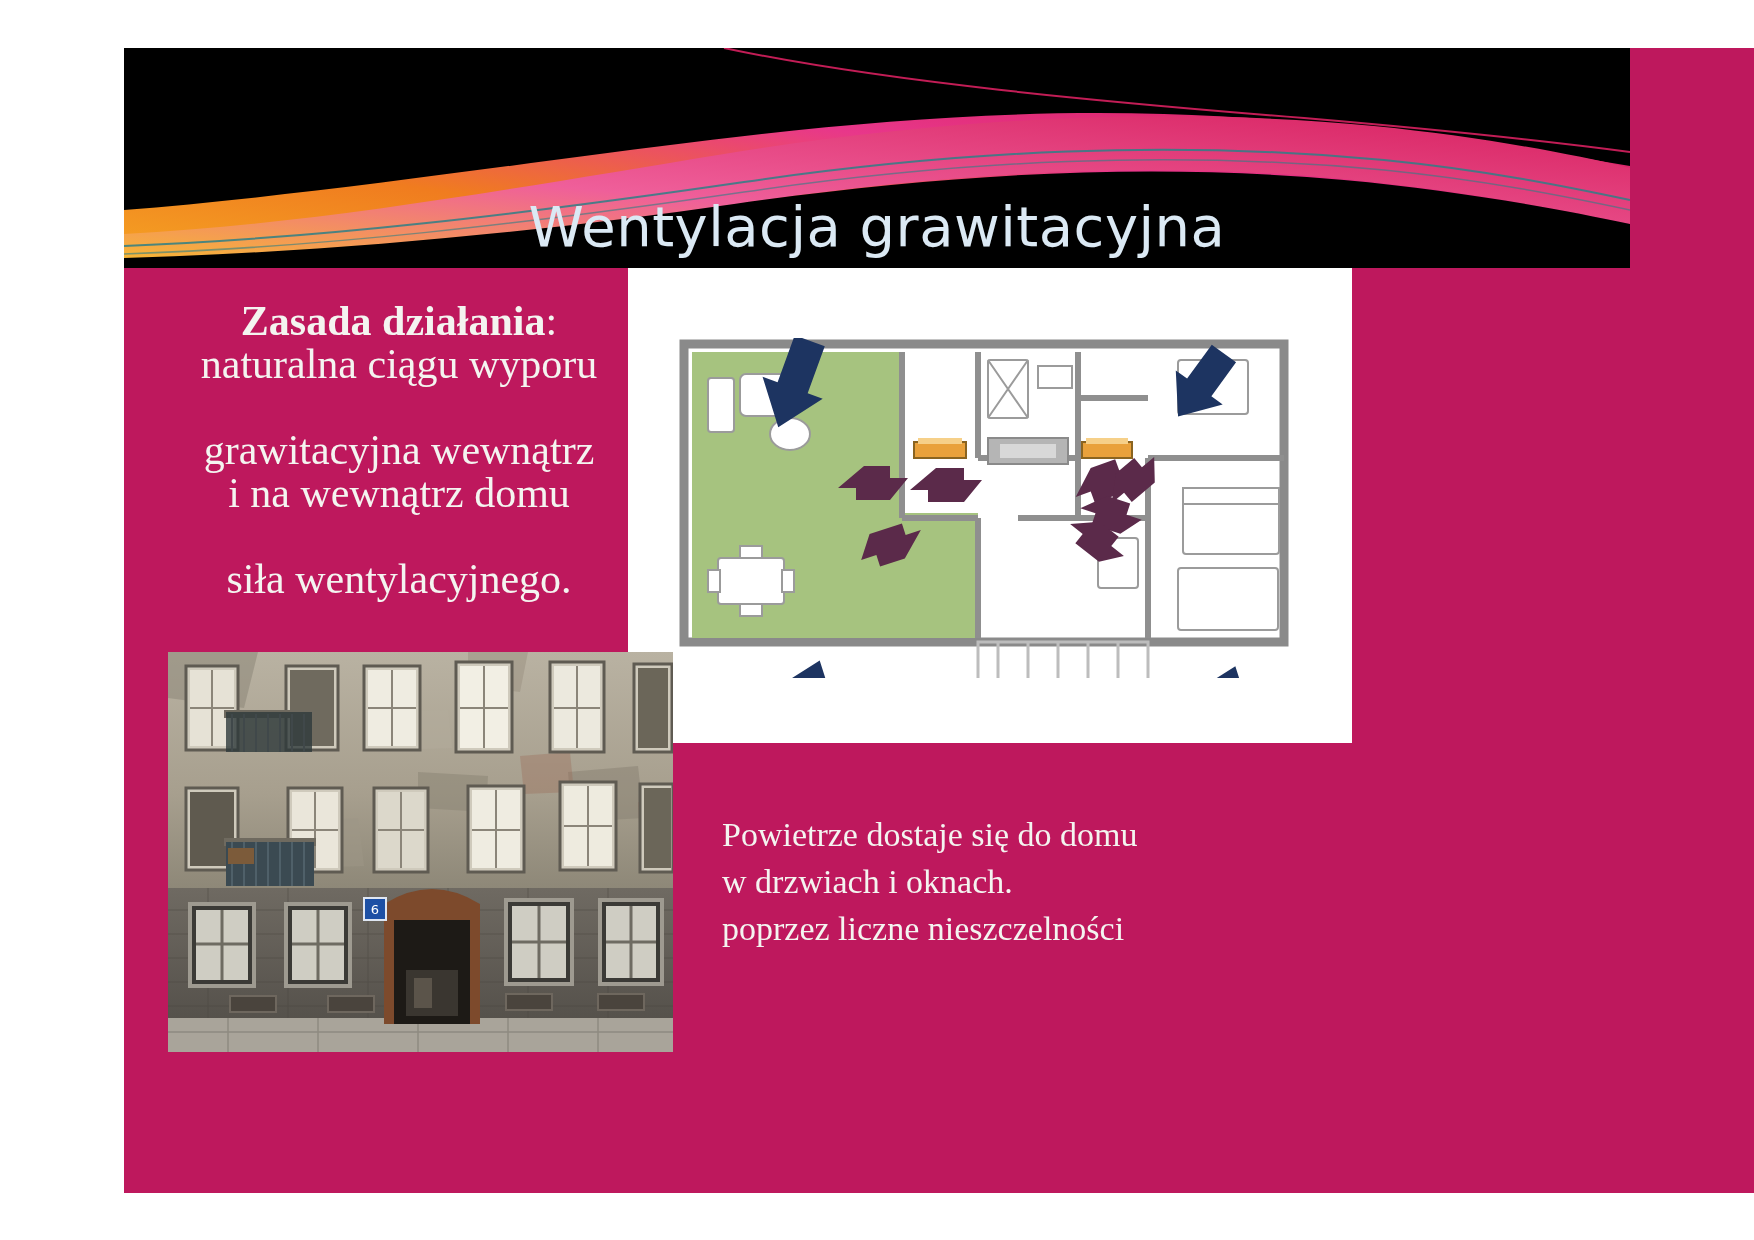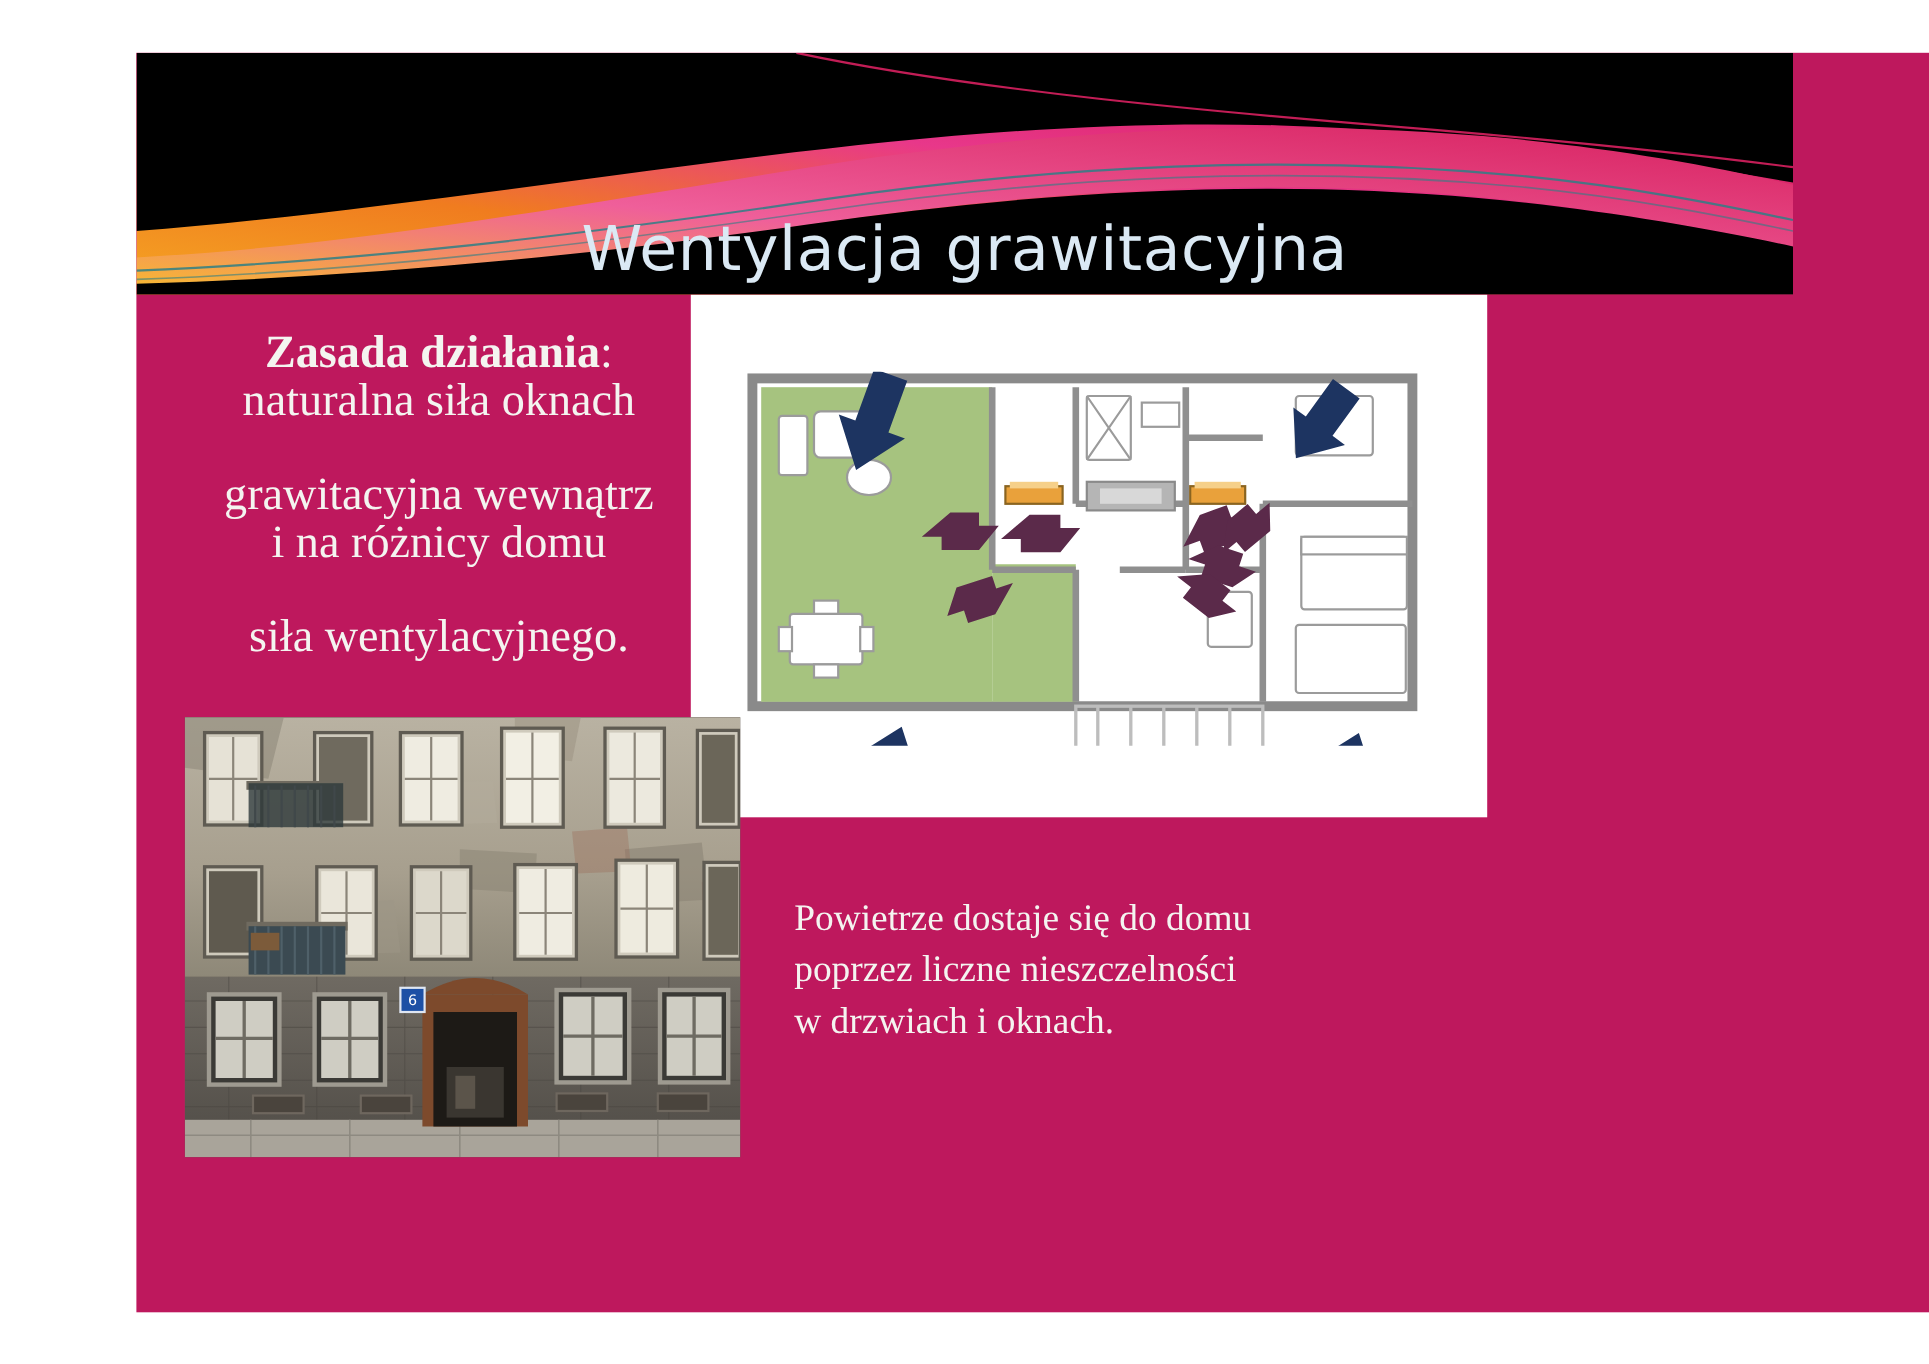--- a/index.html
+++ b/index.html
@@ -150,24 +150,24 @@
       <path d="M0,198 C200,190 400,166 620,134 C840,102 1050,92 1260,112 C1360,122 1440,138 1506,152" fill="none" stroke="#2e7f86" stroke-width="2" opacity="0.85"></path>
       <path d="M0,206 C200,199 400,176 620,144 C840,112 1050,102 1260,122 C1360,132 1440,148 1506,162" fill="none" stroke="#2e7f86" stroke-width="1.5" opacity="0.6"></path>
       <path d="M600,0 C760,34 980,54 1180,70 C1320,82 1430,94 1506,104" fill="none" stroke="#d7205f" stroke-width="2" opacity="0.9"></path>
     </svg>
   </div>
 
   <div class="title">Wentylacja grawitacyjna</div>
 
   <div class="principle">
     <b>Zasada działania</b><span>:</span><br>
-    <span>naturalna siła oknach</span><br>
+    <span>naturalna ciągu wyporu</span><br>
     <br>
     <span>grawitacyjna  wewnątrz</span><br>
-    <span>i na różnicy domu</span><br>
+    <span>i na wewnątrz domu</span><br>
     <br>
     <span>siła wentylacyjnego.</span>
   </div>
 
   <div class="plan-panel">
     <div class="plan-inner">
       <svg width="625" height="340" viewBox="0 0 625 340" xmlns="http://www.w3.org/2000/svg">
 
         <rect x="6" y="6" width="600" height="298" fill="#ffffff" stroke="#8a8a8a" stroke-width="9"></rect>
 
@@ -240,22 +240,22 @@
           <path d="M0,0 L30,0 L30,12 L46,12 L24,32 L0,32 L0,20 L-16,20 Z" transform="translate(440,126) rotate(140 15 16)"></path>
           <path d="M0,0 L30,0 L30,12 L46,12 L24,32 L0,32 L0,20 L-16,20 Z" transform="translate(418,160) rotate(198 15 16)"></path>
           <path d="M0,0 L30,0 L30,12 L46,12 L24,32 L0,32 L0,20 L-16,20 Z" transform="translate(404,186) rotate(218 15 16)"></path>
         </g>
       </svg>
     </div>
   </div>
 
   <div class="airtext">
     <div>Powietrze dostaje się  do domu</div>
+    <div>w drzwiach i oknach.</div>
     <div>poprzez liczne nieszczelności</div>
-    <div>w drzwiach i oknach.</div>
   </div>
 
   <div class="photo">
     <svg width="505" height="400" viewBox="0 0 505 400" xmlns="http://www.w3.org/2000/svg">
       <defs>
         <linearGradient id="sky" x1="0" y1="0" x2="0" y2="1">
           <stop offset="0%" stop-color="#9a9386"></stop>
           <stop offset="100%" stop-color="#b8b2a4"></stop>
         </linearGradient>
         <linearGradient id="wallTop" x1="0" y1="0" x2="0" y2="1">

